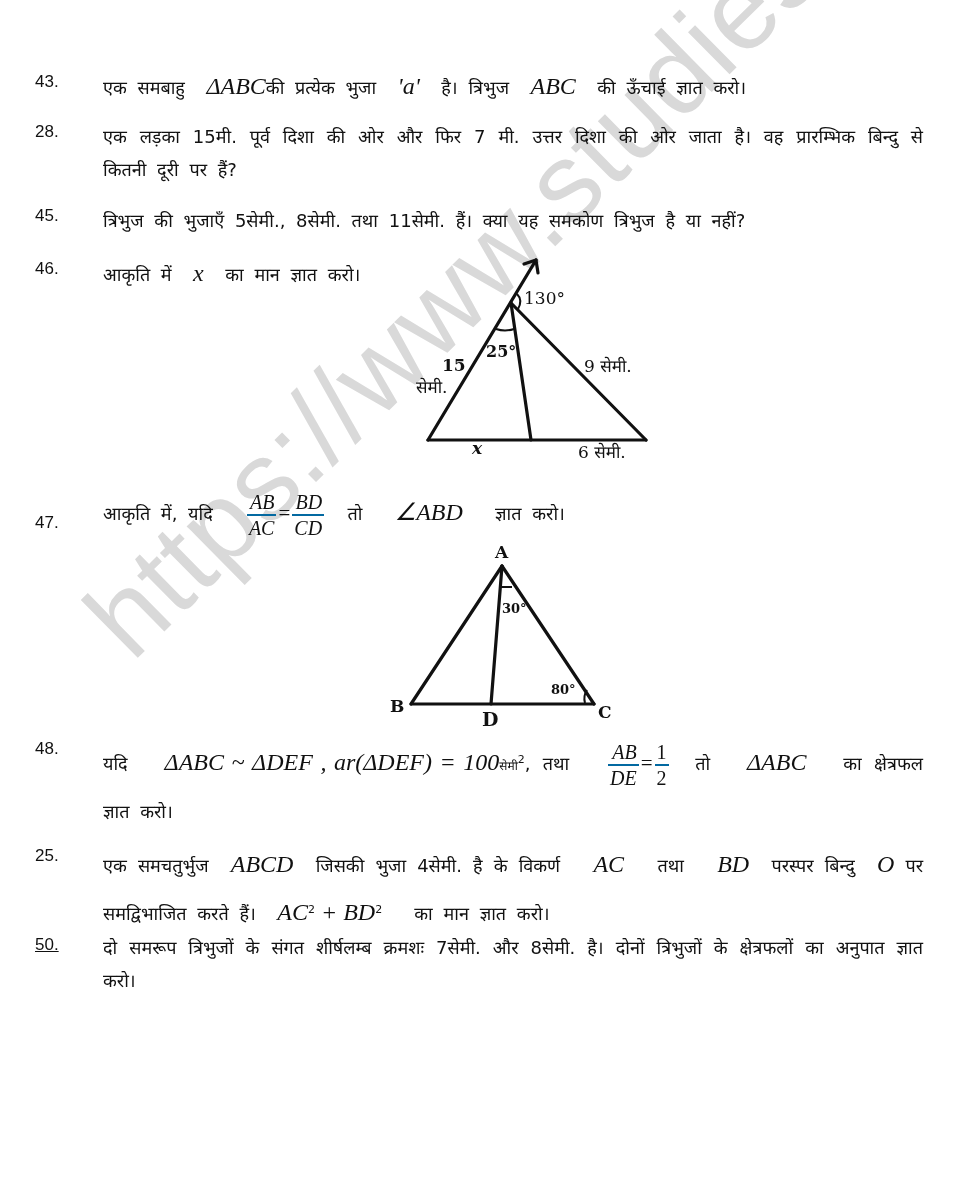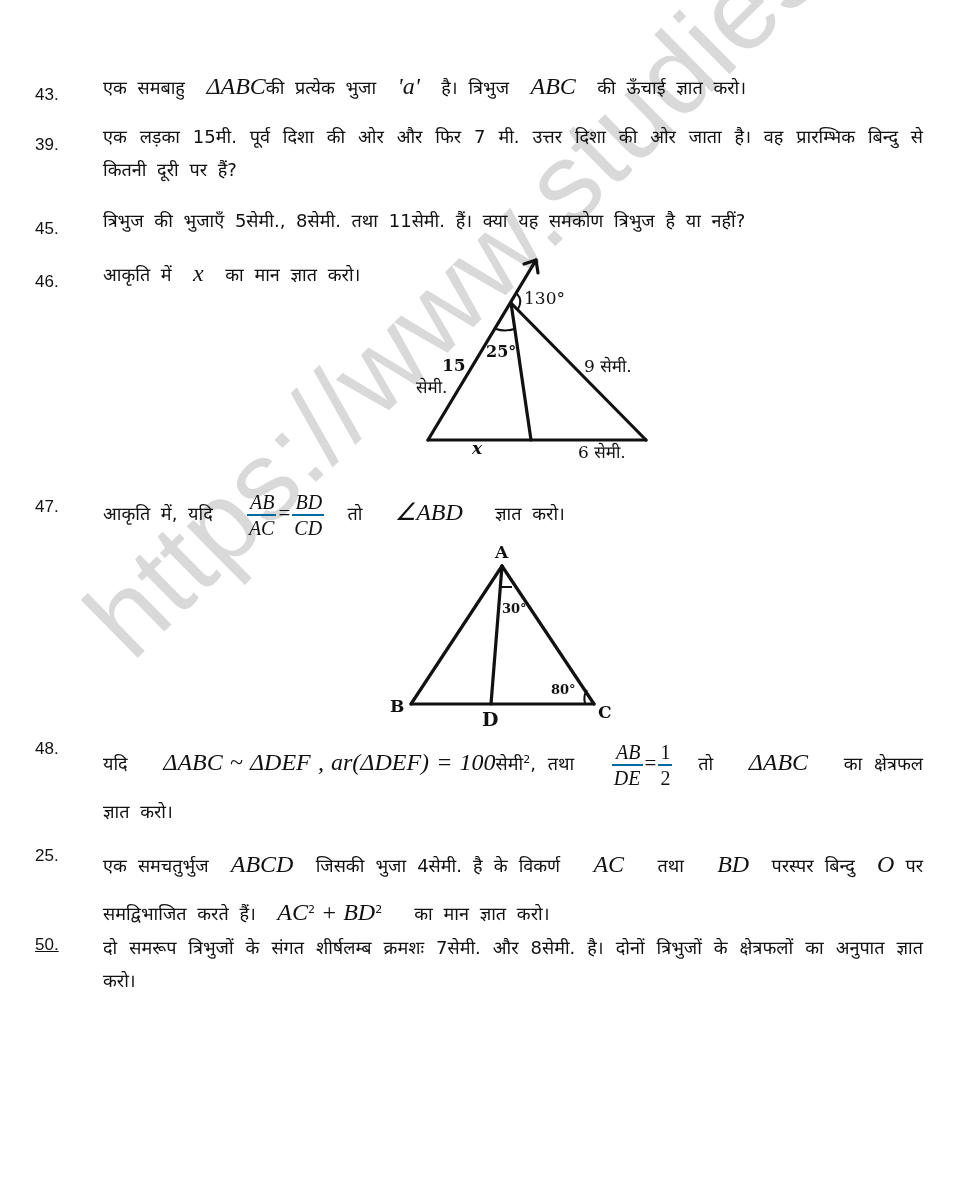--- a/index.html
+++ b/index.html
@@ -39,21 +39,21 @@
       position: absolute;
       left: 0;
       width: 979px;
       z-index: 1;
     }
     .qnum {
       position: absolute;
       left: 35px;
       font-family: "Liberation Sans", sans-serif;
       font-size: 17px;
-      top: 15px;
+      top: 2px;
     }
     .qtext {
       position: absolute;
       left: 103px;
       width: 820px;
       font-size: 18px;
       line-height: 33px;
       text-align: justify;
       word-spacing: 5px;
     }
@@ -111,21 +111,21 @@
       <span>एक समबाहु</span>&nbsp;
       <span class="m">ΔABC</span><span>की प्रत्येक भुजा</span>&nbsp;
       <span class="m">'a'</span>&nbsp;
       <span>है। त्रिभुज</span>&nbsp;
       <span class="m">ABC</span>&nbsp;
       <span>की ऊँचाई ज्ञात करो।</span>
     </div>
   </div>
 
   <div class="q" style="top:120px;">
-    <span class="qnum">39.</span>
+    <span class="qnum">28.</span>
     <div class="qtext">एक लड़का 15मी. पूर्व दिशा की ओर और फिर 7 मी. उत्तर दिशा की ओर जाता है। वह प्रारम्भिक बिन्दु से कितनी दूरी पर हैं?</div>
   </div>
 
   <div class="q" style="top:204px;">
     <span class="qnum">45.</span>
     <div class="qtext">त्रिभुज की भुजाएँ 5सेमी., 8सेमी. तथा 11सेमी. हैं। क्या यह समकोण त्रिभुज है या नहीं?</div>
   </div>
 
   <div class="q" style="top:257px;">
     <span class="qnum">46.</span>
@@ -153,21 +153,21 @@
       <text x="486" y="369" font-size="16" font-weight="bold">25°</text>
       <text x="442" y="383" font-size="17" font-weight="bold">15</text>
       <text x="416" y="405" font-size="17">सेमी.</text>
       <text x="584" y="384" font-size="17">9 सेमी.</text>
       <text x="472" y="466" font-size="17" font-style="italic" font-weight="bold">x</text>
       <text x="578" y="470" font-size="17">6 सेमी.</text>
     </svg>
   </div>
 
   <div class="q" style="top:490px;">
-    <span class="qnum" style="top:7px;">47.</span>
+    <span class="qnum" style="top:23px;">47.</span>
     <div class="qtext">
       <span>आकृति में, यदि</span>&nbsp;&nbsp;
       <span class="frac">
         <span class="num">AB</span>
         <span class="den">AC</span>
       </span><span class="mr">=</span><span class="frac">
         <span class="num">BD</span>
         <span class="den">CD</span>
       </span>&nbsp;
       <span>तो</span>&nbsp;&nbsp;
@@ -194,21 +194,21 @@
       <text x="482" y="726" font-size="19" font-weight="bold">D</text>
       <text x="502" y="613" font-size="13" font-weight="bold">30°</text>
       <text x="551" y="694" font-size="13" font-weight="bold">80°</text>
     </svg>
   </div>
 
   <div class="q" style="top:738px;">
     <span class="qnum" style="top:1px;">48.</span>
     <div class="qtext" style="line-height:44px;">
       <span>यदि</span>&nbsp;&nbsp;
-      <span class="m">ΔABC ~ ΔDEF , ar(ΔDEF) = 100</span><span style="font-size:18px">सेमी</span><sup>2</sup><span>, तथा</span>&nbsp;&nbsp;
+      <span class="m">ΔABC ~ ΔDEF , ar(ΔDEF) = 100</span><span style="font-size:12px">सेमी</span><sup>2</sup><span>, तथा</span>&nbsp;&nbsp;
       <span class="frac">
         <span class="num">AB</span>
         <span class="den">DE</span>
       </span><span class="mr">=</span><span class="frac upright">
         <span class="num">1</span>
         <span class="den">2</span>
       </span>&nbsp;
       <span>तो</span>&nbsp;&nbsp;
       <span class="m">ΔABC</span>&nbsp;&nbsp;
       <span>का क्षेत्रफल ज्ञात करो।</span>

